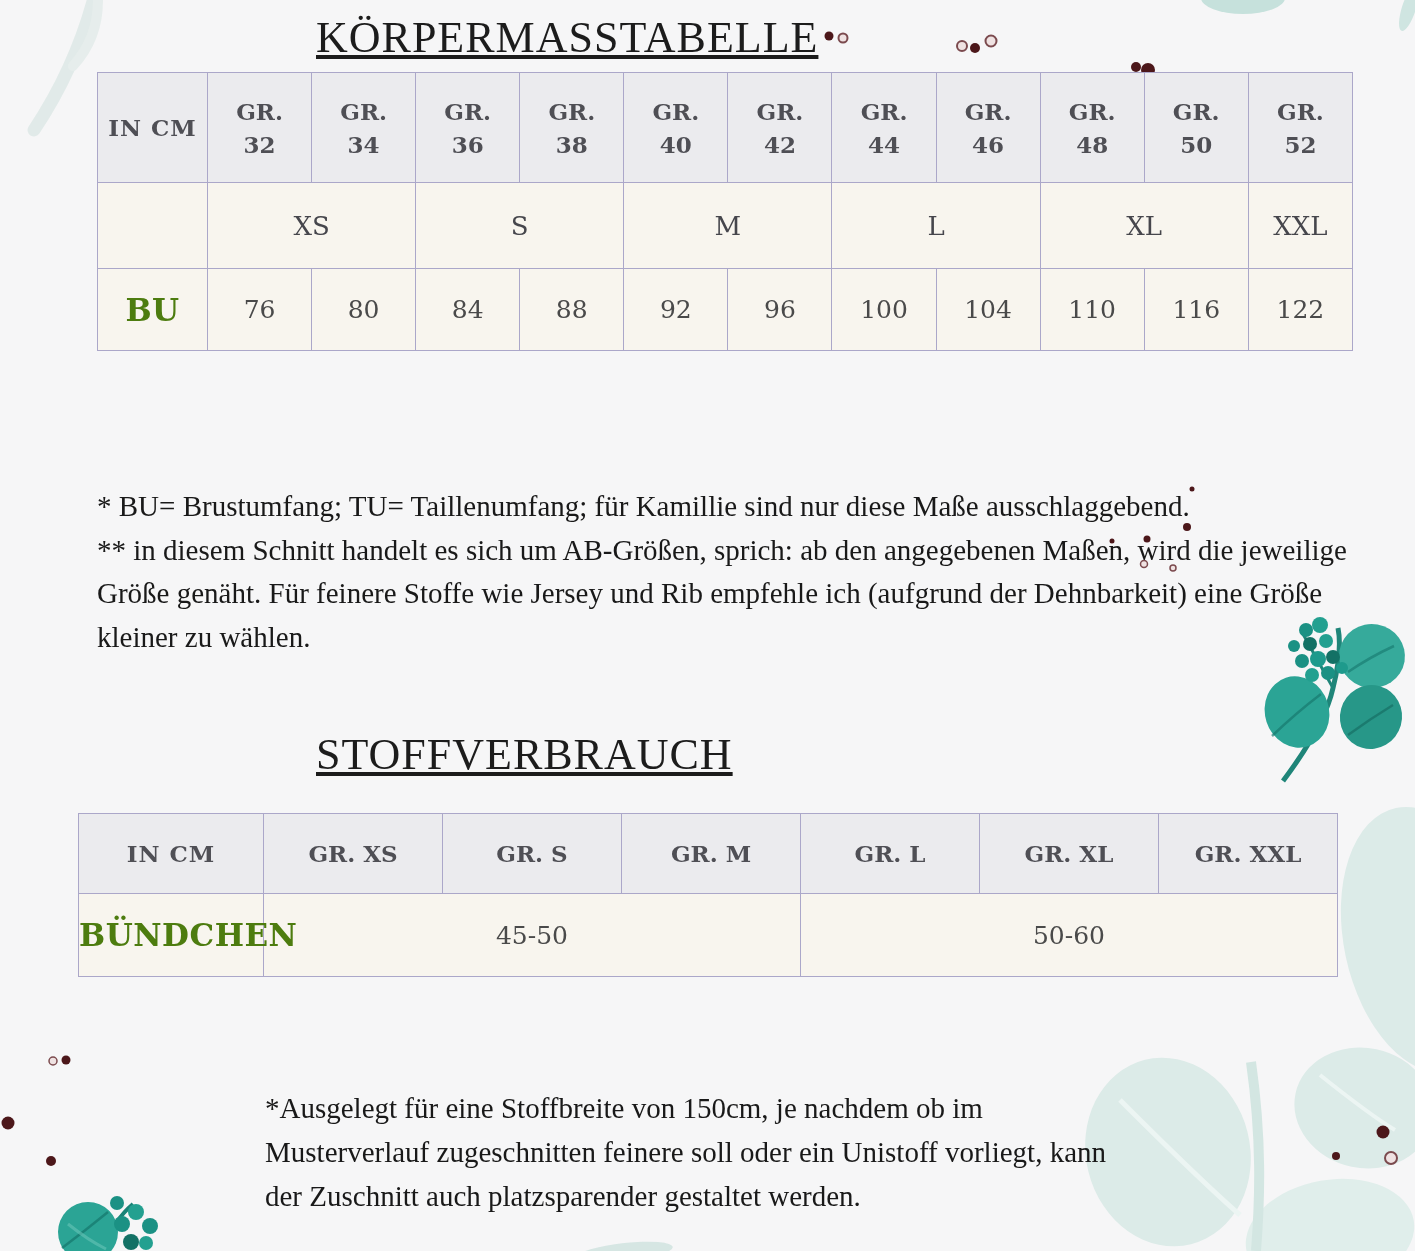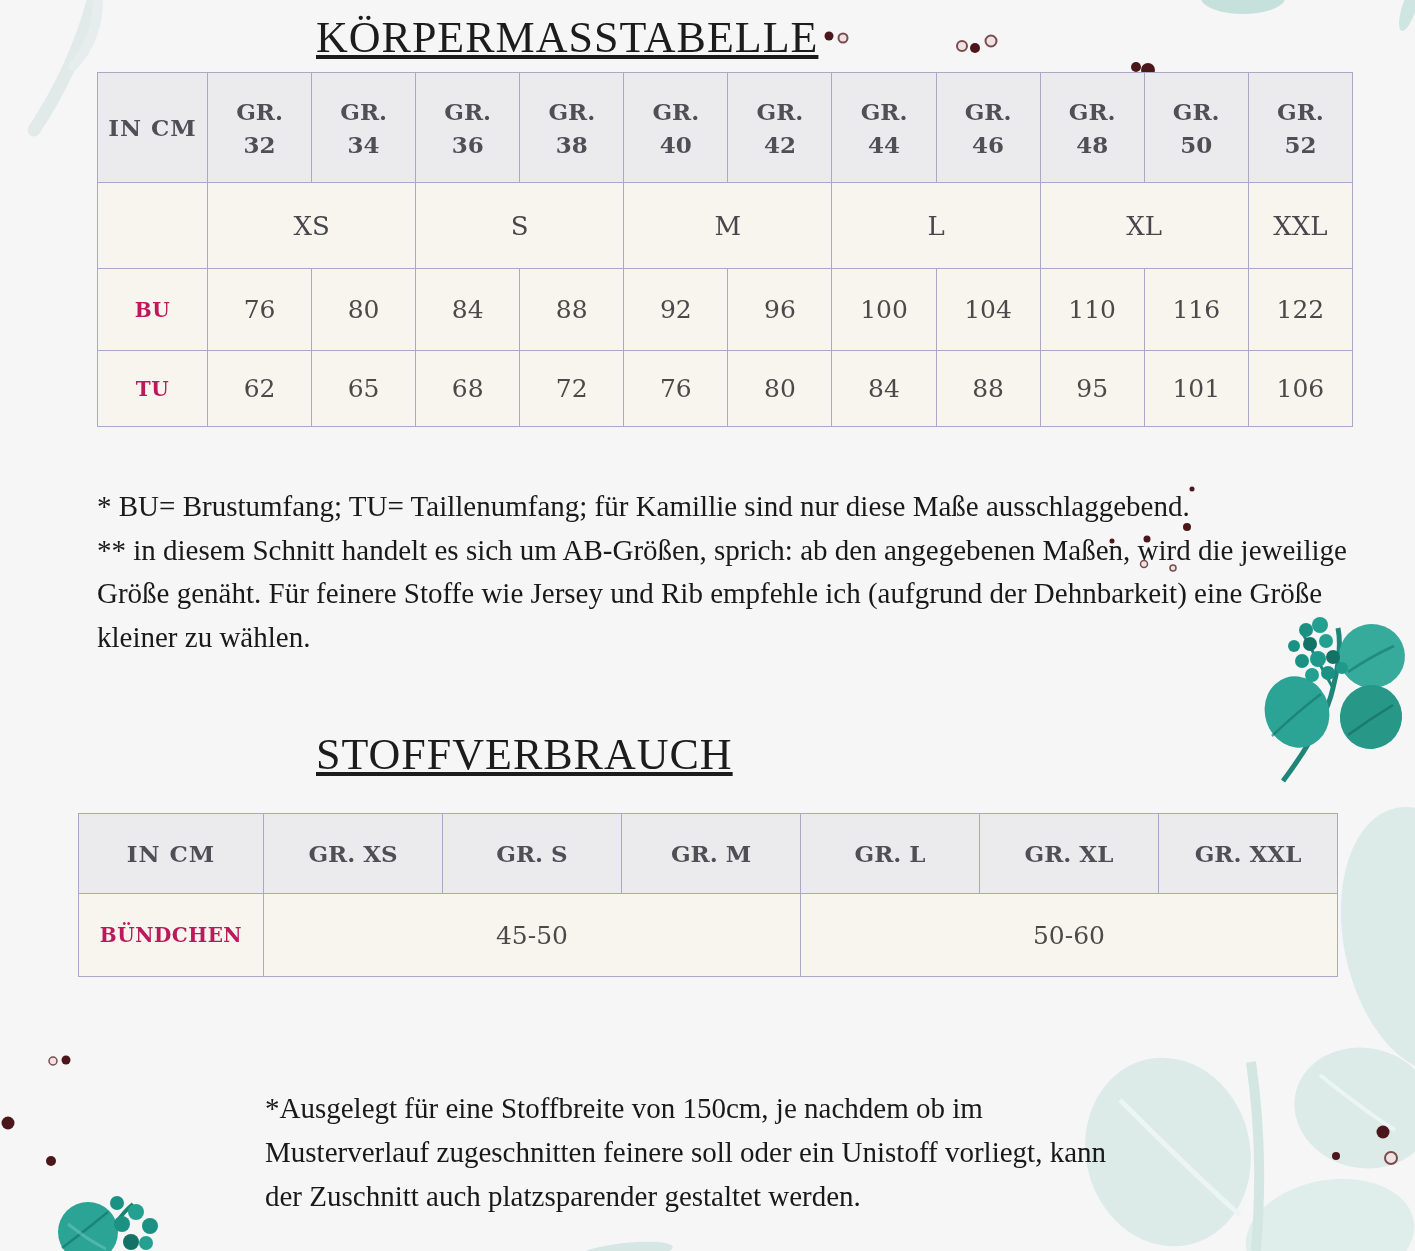--- a/index.html
+++ b/index.html
@@ -29,21 +29,21 @@
     border:1px solid #aba7c9;
     text-align:center; vertical-align:middle;
     background:#f8f5ee;
     font-family:"DejaVu Serif", serif;
     color:#4a4a4a; font-size:25px; font-weight:400;
   }
   .tbl tr.r-head th { background:#ebebee; color:#4f4f55; font-size:23px; font-weight:700; }
   .tbl th.unit { font-weight:400; font-size:21px; letter-spacing:1px; color:#55555a; }
   .tbl .gr div { line-height:33px; }
   .tbl td.group { font-weight:400; font-size:26px; color:#46464c; }
-  .tbl td.rl { font-weight:700; font-size:20px; color:#be185d; letter-spacing:0.5px; }
+  .tbl td.rl { font-weight:700; font-size:31px; color:#4d7c0f; letter-spacing:0.5px; }
 
   .tbl1 { left:97px; top:72px; width:1256px; }
   .tbl1 tr.r-head  { height:110px; }
   .tbl1 tr.r-group { height:86px; }
   .tbl1 tr.r-bu    { height:82px; }
   .tbl1 tr.r-tu    { height:76px; }
 
   .tbl2 { left:78px; top:813px; width:1260px; }
   .tbl2 tr.r-head { height:80px; }
   .tbl2 tr.r-main { height:82px; }
@@ -226,34 +226,20 @@
     <td>84</td>
     <td>88</td>
     <td>92</td>
     <td>96</td>
     <td>100</td>
     <td>104</td>
     <td>110</td>
     <td>116</td>
     <td>122</td>
   </tr>
-  <tr class="r-tu">
-    <td class="rl">TU</td>
-    <td>62</td>
-    <td>65</td>
-    <td>68</td>
-    <td>72</td>
-    <td>76</td>
-    <td>80</td>
-    <td>84</td>
-    <td>88</td>
-    <td>95</td>
-    <td>101</td>
-    <td>106</td>
-  </tr>
   </tbody>
 </table>
 
 <div class="notes notes1">
   <p>* BU= Brustumfang; TU= Taillenumfang; für Kamillie sind nur diese Maße ausschlaggebend.</p>
   <p>** in diesem Schnitt handelt es sich um AB-Größen, sprich: ab den angegebenen Maßen, wird die jeweilige Größe genäht. Für feinere Stoffe wie Jersey und Rib empfehle ich (aufgrund der Dehnbarkeit) eine Größe kleiner zu wählen.</p>
 </div>
 
 <h2 class="title t2">STOFFVERBRAUCH</h2>
 

